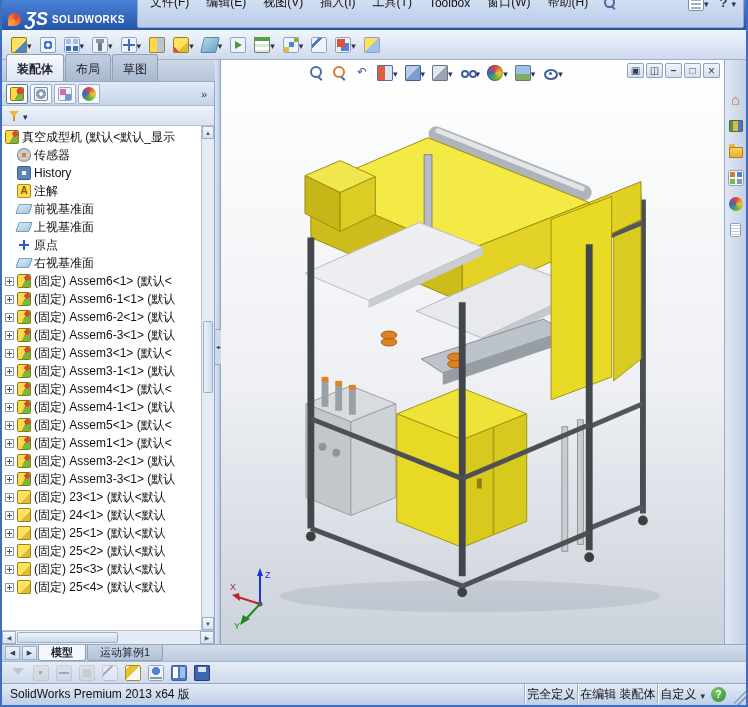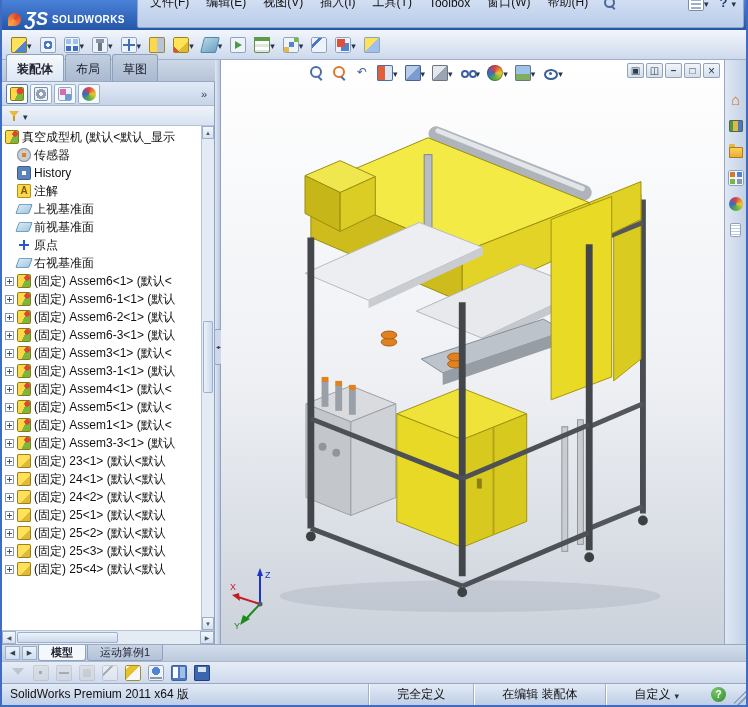--- a/index.html
+++ b/index.html
@@ -192,21 +192,21 @@
   .glyph[data-icon="measure-icon"]{background:linear-gradient(135deg,transparent 4px,#e8c22a 4px 11px,transparent 11px),#f6f8fb;box-shadow:inset 0 0 0 1px #a09020;}
   .glyph[data-icon="mass-properties-icon"]{background-color:#eef3fa;background-image:radial-gradient(circle at 8px 6px,#4f84d4 0 4px,transparent 4px),linear-gradient(#8a96a4,#8a96a4);background-repeat:no-repeat;background-size:auto,12px 2px;background-position:0 0,2px 12px;box-shadow:inset 0 0 0 1px #8fa3c0;}
   .glyph[data-icon="window-panes-icon"]{background-color:#4a78c8;background-image:linear-gradient(#fff,#fff),linear-gradient(#9fc0e8,#9fc0e8);background-repeat:no-repeat;background-size:5px 11px;background-position:2px 2px,9px 2px;box-shadow:inset 0 0 0 1px #44618f;}
   .glyph[data-icon="save-icon"]{background:#3c66b0;box-shadow:inset 0 0 0 1px #24407a;}
   .glyph[data-icon="save-icon"]::after{content:"";position:absolute;left:4px;top:2px;width:8px;height:5px;background:#d8e2f0;}
 
   
   .statusbar{height:22px;flex:none;display:flex;align-items:stretch;font-size:12px;
     background:linear-gradient(#e2eaf6,#bfcfe6);border-top:1px solid #98a8c0;}
   .sb-left{flex:1;display:flex;align-items:center;padding:0 8px;}
-  .sb-seg{display:flex;align-items:center;gap:4px;padding:0 28px;border-left:1px solid #9fb0c8;box-shadow:inset 1px 0 0 #fff;white-space:nowrap;text-align:right;}
+  .sb-seg{display:flex;align-items:center;gap:4px;padding:0 2px;border-left:1px solid #9fb0c8;box-shadow:inset 1px 0 0 #fff;white-space:nowrap;text-align:right;}
   .status-help{width:15px;height:15px;align-self:center;margin:0 8px 0 4px;border-radius:50%;flex:none;
     background:radial-gradient(circle at 35% 30%,#7cc76a,#2e8a2e);color:#fff;font-size:10px;font-weight:bold;
     display:flex;align-items:center;justify-content:center;}
   .status-help::after{content:"?";}
   .grip{width:12px;align-self:stretch;background:linear-gradient(135deg,transparent 55%,#8fa3bf 55% 62%,transparent 62% 72%,#8fa3bf 72% 79%,transparent 79%);}
 </style>
 </head>
 <body>
 
 <div class="window">
@@ -341,26 +341,26 @@
                 <span class="t-label">History</span>
               </div>
               <div class="tree-row child">
                 <span class="expand"></span>
                 <span class="t-ico" data-icon="annotations-icon"></span>
                 <span class="t-label">注解</span>
               </div>
               <div class="tree-row child">
                 <span class="expand"></span>
                 <span class="t-ico" data-icon="plane-icon"></span>
-                <span class="t-label">上视基准面</span>
+                <span class="t-label">前视基准面</span>
               </div>
               <div class="tree-row child">
                 <span class="expand"></span>
                 <span class="t-ico" data-icon="plane-icon"></span>
-                <span class="t-label">前视基准面</span>
+                <span class="t-label">上视基准面</span>
               </div>
               <div class="tree-row child">
                 <span class="expand"></span>
                 <span class="t-ico" data-icon="origin-icon"></span>
                 <span class="t-label">原点</span>
               </div>
               <div class="tree-row child">
                 <span class="expand"></span>
                 <span class="t-ico" data-icon="plane-icon"></span>
                 <span class="t-label">右视基准面</span>
@@ -396,46 +396,51 @@
                 <span class="t-label">(固定) Assem3-1&lt;1&gt; (默认</span>
               </div>
               <div class="tree-row child">
                 <span class="expand" data-expand="true"></span>
                 <span class="t-ico" data-icon="assembly-icon"></span>
                 <span class="t-label">(固定) Assem4&lt;1&gt; (默认&lt;</span>
               </div>
               <div class="tree-row child">
                 <span class="expand" data-expand="true"></span>
                 <span class="t-ico" data-icon="assembly-icon"></span>
+                <span class="t-label">(固定) Assem4-1&lt;1&gt; (默认</span>
+              </div>
+              <div class="tree-row child">
+                <span class="expand" data-expand="true"></span>
+                <span class="t-ico" data-icon="assembly-icon"></span>
                 <span class="t-label">(固定) Assem5&lt;1&gt; (默认&lt;</span>
               </div>
               <div class="tree-row child">
                 <span class="expand" data-expand="true"></span>
                 <span class="t-ico" data-icon="assembly-icon"></span>
                 <span class="t-label">(固定) Assem1&lt;1&gt; (默认&lt;</span>
+              </div>
+              <div class="tree-row child">
+                <span class="expand" data-expand="true"></span>
+                <span class="t-ico" data-icon="assembly-icon"></span>
+                <span class="t-label">(固定) Assem3-2&lt;1&gt; (默认</span>
               </div>
               <div class="tree-row child">
                 <span class="expand" data-expand="true"></span>
                 <span class="t-ico" data-icon="assembly-icon"></span>
                 <span class="t-label">(固定) Assem3-3&lt;1&gt; (默认</span>
               </div>
               <div class="tree-row child">
                 <span class="expand" data-expand="true"></span>
                 <span class="t-ico" data-icon="part-icon"></span>
                 <span class="t-label">(固定) 23&lt;1&gt; (默认&lt;默认</span>
               </div>
               <div class="tree-row child">
                 <span class="expand" data-expand="true"></span>
                 <span class="t-ico" data-icon="part-icon"></span>
                 <span class="t-label">(固定) 24&lt;1&gt; (默认&lt;默认</span>
-              </div>
-              <div class="tree-row child">
-                <span class="expand" data-expand="true"></span>
-                <span class="t-ico" data-icon="part-icon"></span>
-                <span class="t-label">(固定) 24&lt;2&gt; (默认&lt;默认</span>
               </div>
               <div class="tree-row child">
                 <span class="expand" data-expand="true"></span>
                 <span class="t-ico" data-icon="part-icon"></span>
                 <span class="t-label">(固定) 25&lt;1&gt; (默认&lt;默认</span>
               </div>
               <div class="tree-row child">
                 <span class="expand" data-expand="true"></span>
                 <span class="t-ico" data-icon="part-icon"></span>
                 <span class="t-label">(固定) 25&lt;2&gt; (默认&lt;默认</span>
@@ -702,21 +707,21 @@
       </span>
       <span class="lt-btn">
         <span class="glyph" data-icon="window-panes-icon"></span>
       </span>
       <span class="lt-btn">
         <span class="glyph" data-icon="save-icon"></span>
       </span>
   </div>
 
   <div class="statusbar">
-    <span class="sb-left">SolidWorks Premium 2011 x64 版</span>
+    <span class="sb-left">SolidWorks Premium 2013 x64 版</span>
     <span class="sb-seg">
         <span>完全定义</span>
       </span>
     <span class="sb-seg">
         <span>在编辑 装配体</span>
       </span>
     <span class="sb-seg">
         <span>自定义</span>
         <span class="caret show"></span>
       </span>

